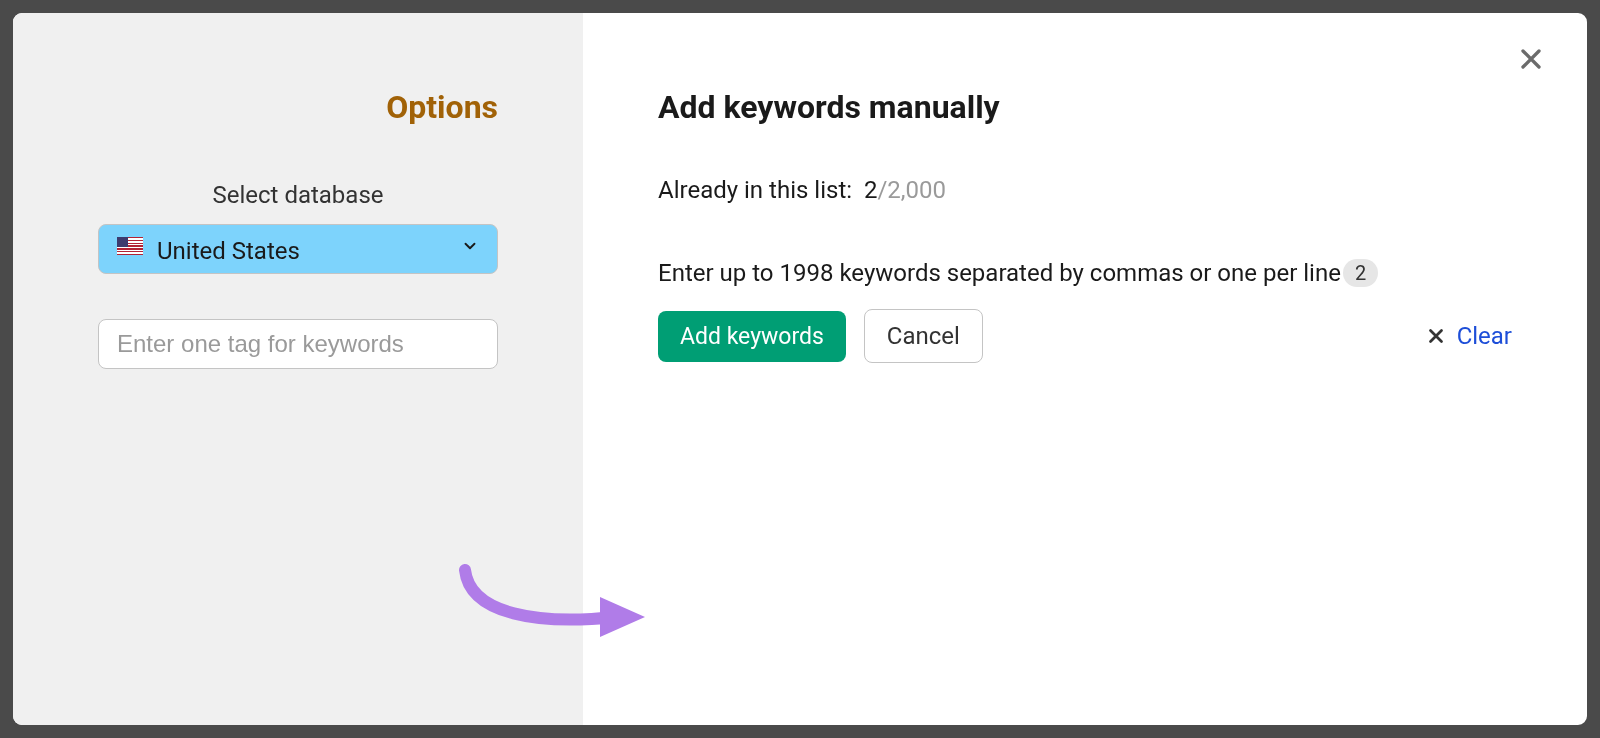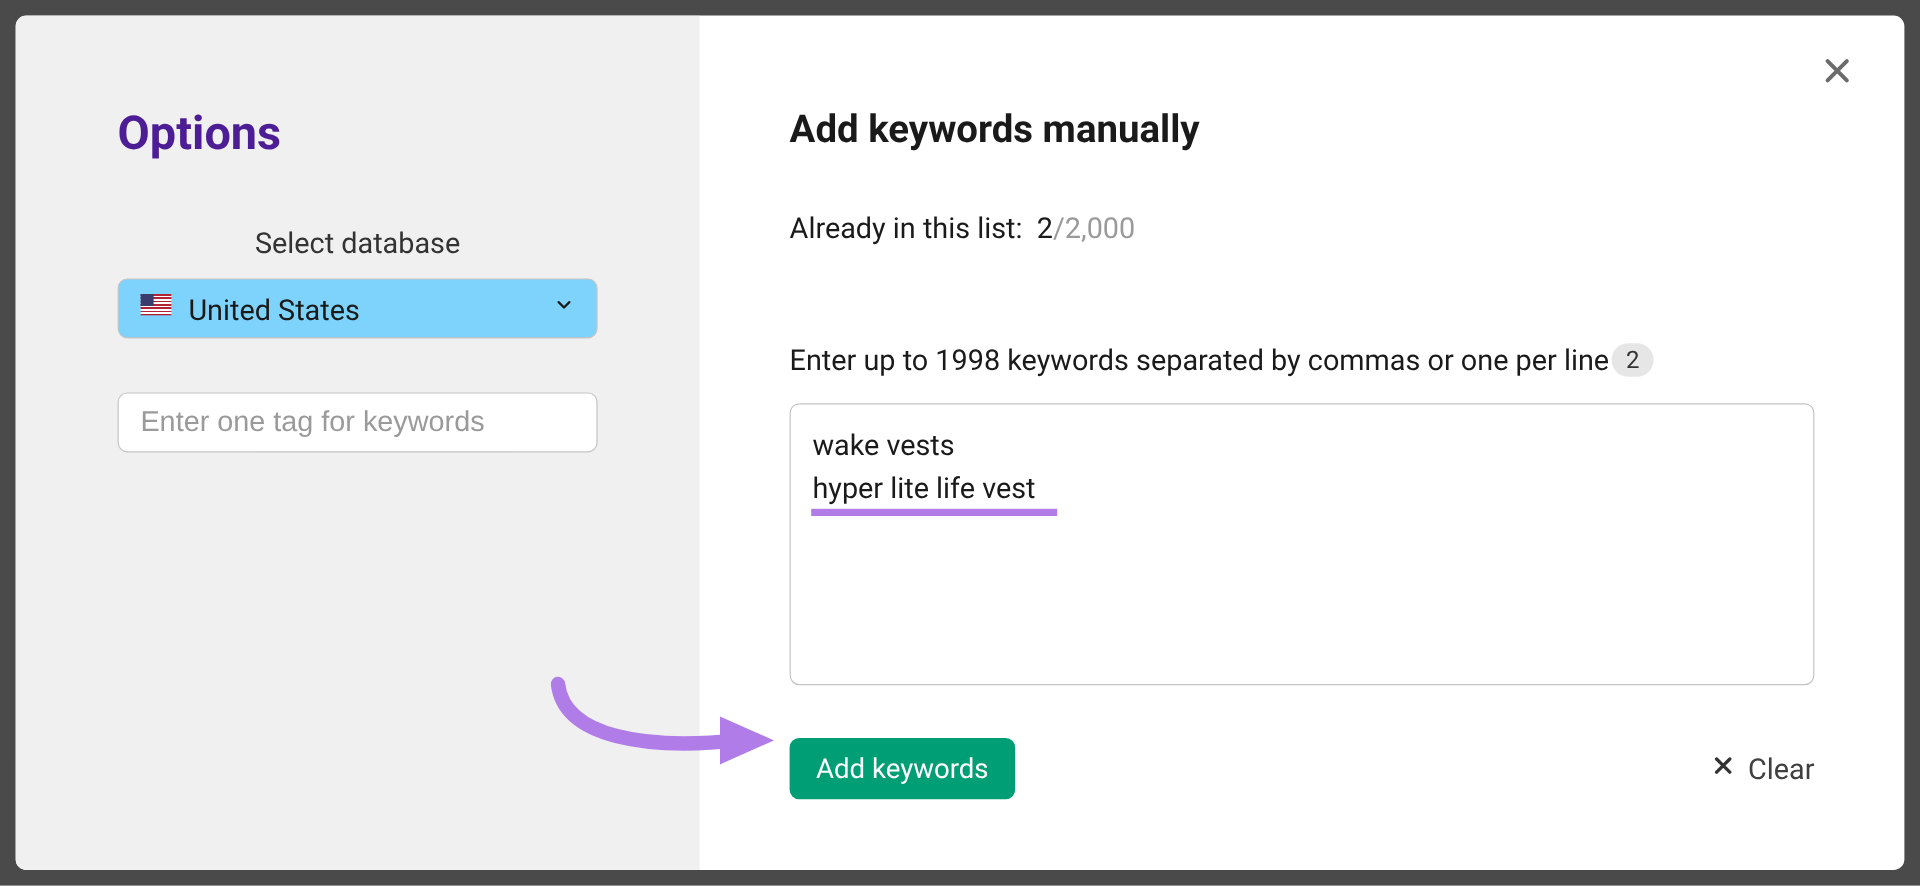--- a/index.html
+++ b/index.html
@@ -30,24 +30,25 @@
       border: 3px solid #4a4a4a;
     }
 
     .sidebar {
       width: 570px;
       background: #f0f0f0;
       padding: 75px 85px 85px 85px;
     }
 
     .options-title {
-      font-size: 39px;
+      font-size: 32px;
       font-weight: 700;
-      color: #4c1d95;
+      color: #a16207;
       margin-bottom: 55px;
+      text-align: right;
     }
 
     .field-label {
       font-size: 24px;
       color: #333;
       margin-bottom: 15px;
       text-align: center;
     }
 
     .select-wrap {
@@ -132,21 +133,21 @@
     .main-title {
       font-size: 32px;
       font-weight: 700;
       color: #1a1a1a;
       margin-bottom: 50px;
     }
 
     .status-line {
       font-size: 24px;
       color: #1a1a1a;
-      margin-bottom: 82px;
+      margin-bottom: 55px;
     }
 
     .status-muted {
       color: #9a9a9a;
     }
 
     .hint-line {
       font-size: 24px;
       color: #1a1a1a;
       display: flex;
@@ -222,26 +223,27 @@
       cursor: pointer;
       font-family: inherit;
     }
 
     .action-spacer {
       flex: 1;
     }
 
     .clear-btn {
       display: flex;
+      align-items: center;
       gap: 10px;
       background: none;
       border: none;
       cursor: pointer;
       font-size: 24px;
-      color: #404040;
+      color: #1d4ed8;
       font-family: inherit;
     }
 
     .arrow-annotation {
       position: absolute;
       left: 450px;
       top: 555px;
       pointer-events: none;
       z-index: 10;
     }
@@ -281,28 +283,24 @@
     <div class="status-line">
       <span>Already in this list:</span>
       <span>&nbsp;</span><span>2</span><span class="status-muted">/2,000</span>
     </div>
 
     <div class="hint-line">
       <span>Enter up to 1998 keywords separated by commas or one per line</span>
       <span class="count-badge">2</span>
     </div>
 
-    <div class="textarea-wrap">
-      <textarea class="keywords-textarea" style="">wake vests
-hyper lite life vest</textarea>
-      <div class="underline-annotation"></div>
-    </div>
 
     <div class="action-row">
       <button class="btn-primary">Add keywords</button>
+      <button class="btn-secondary">Cancel</button>
       <div class="action-spacer"></div>
       <button class="clear-btn">
         <svg width="22" height="22" viewBox="0 0 24 24">
           <path d="M6 6l12 12M18 6L6 18" stroke="#333" stroke-width="3" stroke-linecap="round"></path>
         </svg>
         <span>Clear</span>
       </button>
     </div>
   </div>
 

